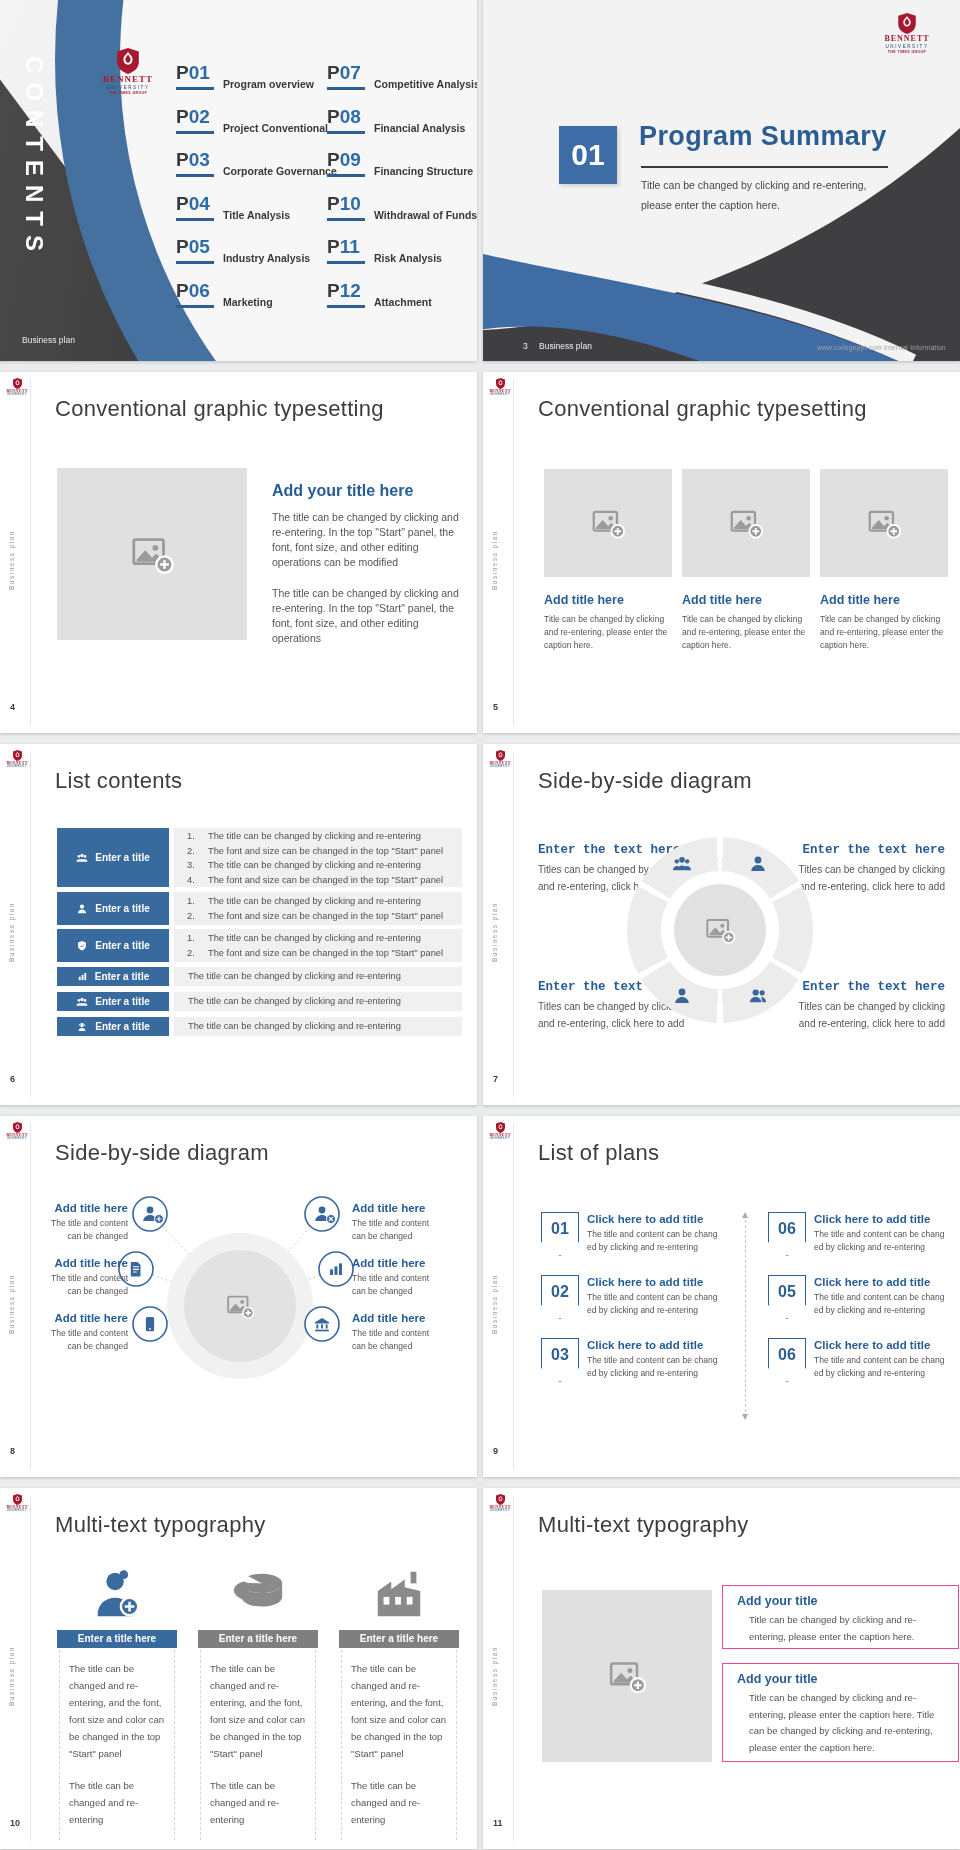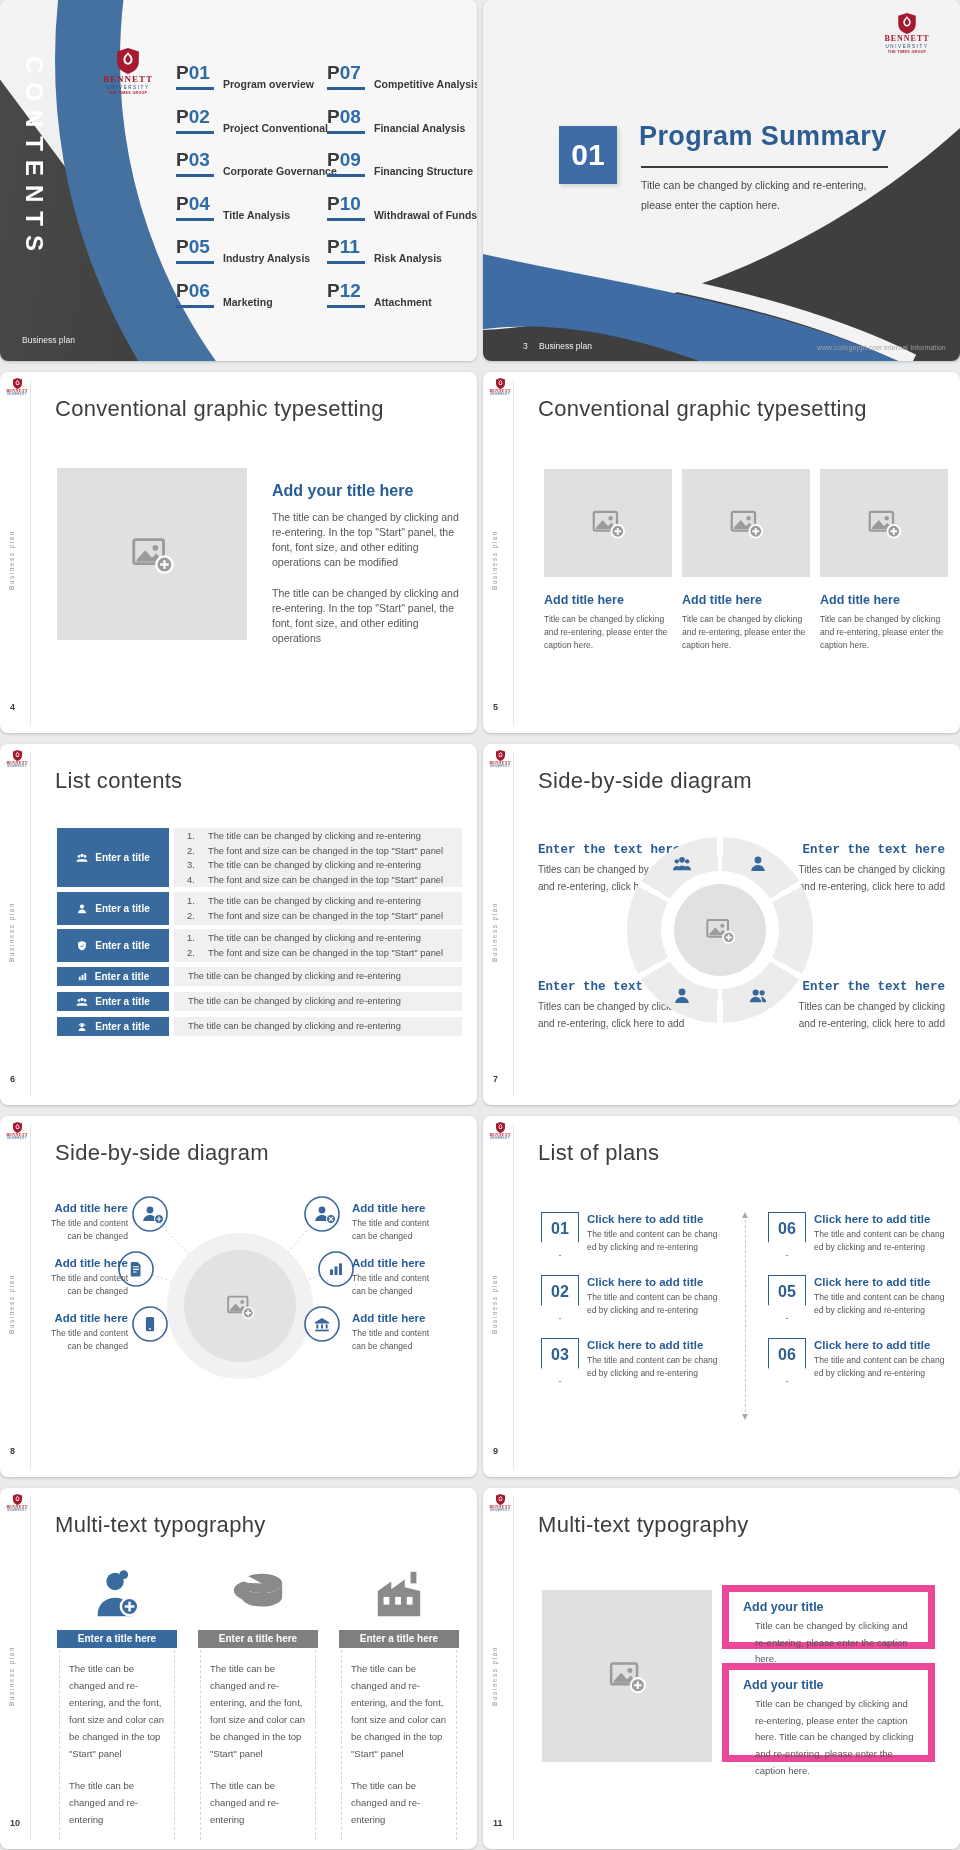--- a/index.html
+++ b/index.html
@@ -1,18 +1,18 @@
 <!DOCTYPE html>
 <html><head>
 <meta charset="utf-8">
 <style>
   html,body{margin:0;padding:0;}
   body{width:960px;height:1850px;background:#eaebec;font-family:"Liberation Sans",sans-serif;position:relative;}
   .board{position:relative;width:960px;height:1850px;}
-  .slide{position:absolute;width:477px;height:361px;background:#fff;overflow:hidden;box-shadow:0 1px 3px rgba(0,0,0,.2);border-radius:8px;}
+  .slide{position:absolute;width:477px;height:361px;background:#fff;overflow:hidden;box-shadow:0 1px 3px rgba(0,0,0,.2);}
   
   .stitle{position:absolute;left:55px;top:24px;font-size:22px;color:#3d3d3d;letter-spacing:.3px;}
   .rail{position:absolute;left:30px;top:8px;height:345px;width:1px;background:#e6e6e6;}
   .vtext{position:absolute;left:8px;top:158px;writing-mode:vertical-rl;transform:rotate(180deg);font-size:6.5px;color:#979797;letter-spacing:1.5px;}
   .pg{position:absolute;left:10px;top:330px;font-size:9px;font-weight:bold;color:#3d3d3d;}
   .mlogo{position:absolute;left:4px;top:6px;width:26px;text-align:center;line-height:1.1;}
   .mlogo .bl1{font-family:"Liberation Serif",serif;font-size:4px;color:#a6192e;font-weight:bold;letter-spacing:.3px;}
   .mlogo .bl2{font-size:3px;color:#24466b;letter-spacing:.2px;}
   .biglogo{position:absolute;text-align:center;line-height:1.25;}
   .biglogo .bl1{font-family:"Liberation Serif",serif;font-size:9px;color:#a6192e;font-weight:bold;letter-spacing:1px;}
@@ -94,21 +94,21 @@
   
   .s10col{position:absolute;top:72px;width:120px;}
   .s10ic{height:62px;display:flex;align-items:flex-end;justify-content:center;}
   .s10bar{margin-top:8px;height:18px;color:#fff;font-size:10px;font-weight:bold;text-align:center;line-height:18px;}
   .bar-b{background:#396a9e;} .bar-g{background:#7f7f7f;}
   .s10txt{margin:2px 2px 0 2px;border-left:1px dashed #d5d5d5;border-right:1px dashed #d5d5d5;padding:10px 9px 12px 9px;font-size:9.5px;line-height:1.8;color:#555;min-height:128px;}
   .s10txt p{margin:0 0 14px 0;}
   .s10txt p:last-child{margin:0;}
   
   .s11 .ph{left:59px;top:102px;width:170px;height:172px;}
-  .tbox{position:absolute;left:239px;width:213px;border:7px solid #ec4899;background:#fff;box-sizing:border-box;}
+  .tbox{position:absolute;left:239px;width:237px;border:1px solid #ec4899;background:#fff;box-sizing:border-box;}
   .tbox .hh{font-size:12.5px;padding:8px 0 4px 14px;}
   .tbox .cap{font-size:9.5px;line-height:1.75;color:#555;padding:0 10px 8px 26px;}
 </style>
 </head>
 <body>
 
 <svg width="0" height="0" style="position:absolute" aria-hidden="true">
 <defs>
 <symbol id="i-img" viewBox="0 0 48 48">
   <rect x="5" y="9" width="31" height="25" rx="2" fill="none" stroke="#9b9b9b" stroke-width="3"></rect>

